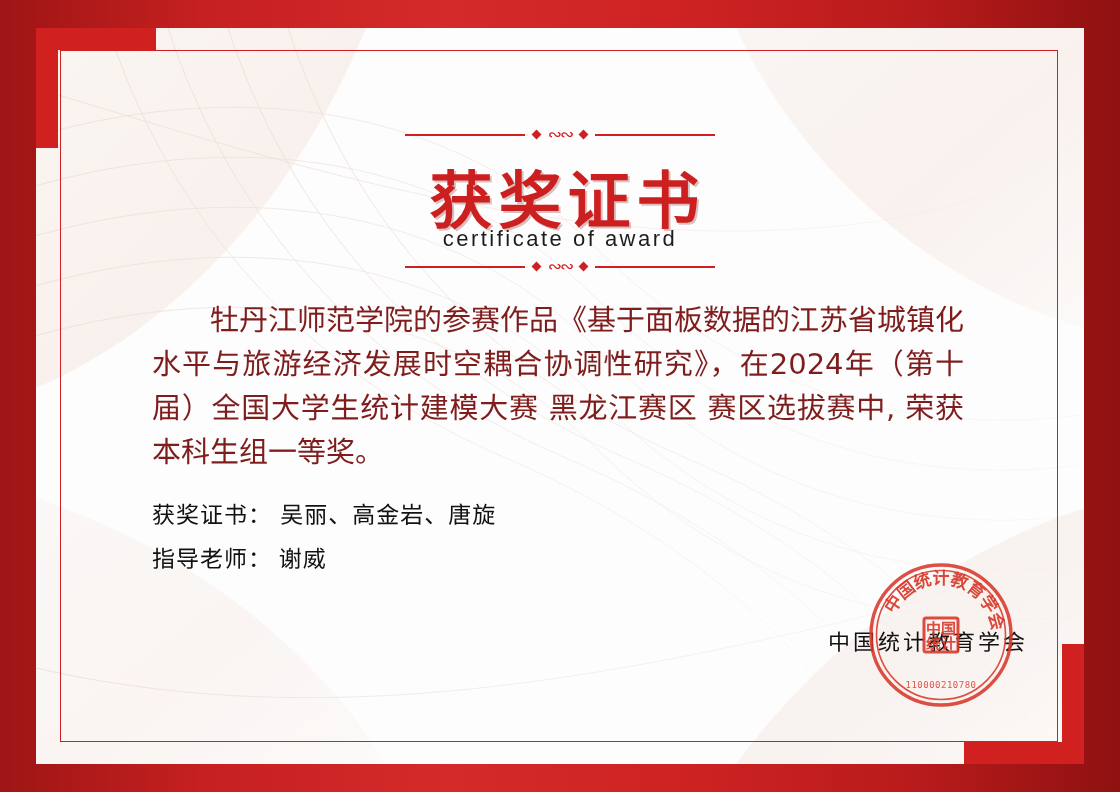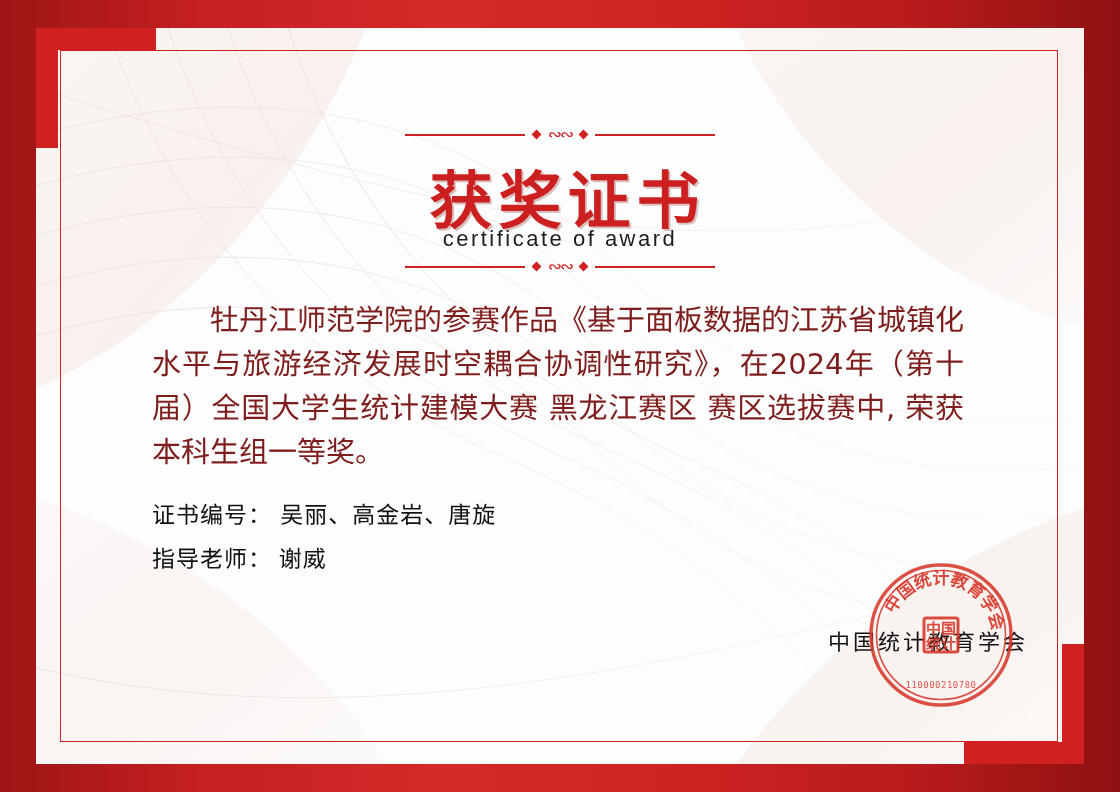--- a/index.html
+++ b/index.html
@@ -258,21 +258,21 @@
     <div class="orn-line"></div>
     <div class="orn-diamond"></div>
     <div class="orn-curl">∾∾</div>
     <div class="orn-diamond"></div>
     <div class="orn-line"></div>
   </div>
 
   <div class="body-text">牡丹江师范学院的参赛作品《基于面板数据的江苏省城镇化水平与旅游经济发展时空耦合协调性研究》，在2024年（第十届）全国大学生统计建模大赛 黑龙江赛区 赛区选拔赛中, 荣获本科生组一等奖。</div>
 
   <div class="members">
-    <span>证书编号：</span>
+    <span>获奖证书：</span>
     <span>吴丽、高金岩、唐旋</span>
   </div>
 
   <div class="teacher">
     <span>指导老师：</span>
     <span>谢威</span>
   </div>
 
 
   <div class="issue-date">中国统计教育学会</div>

